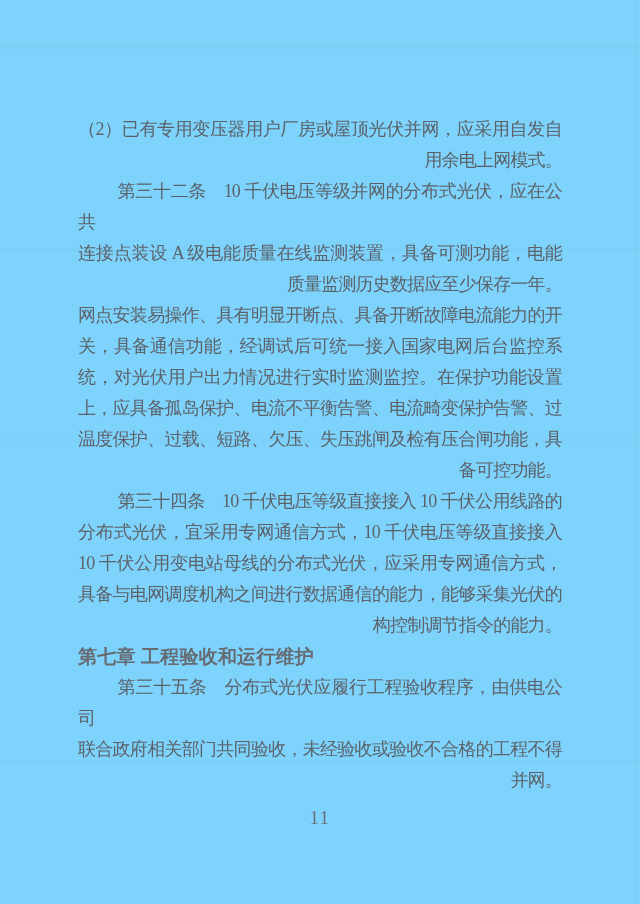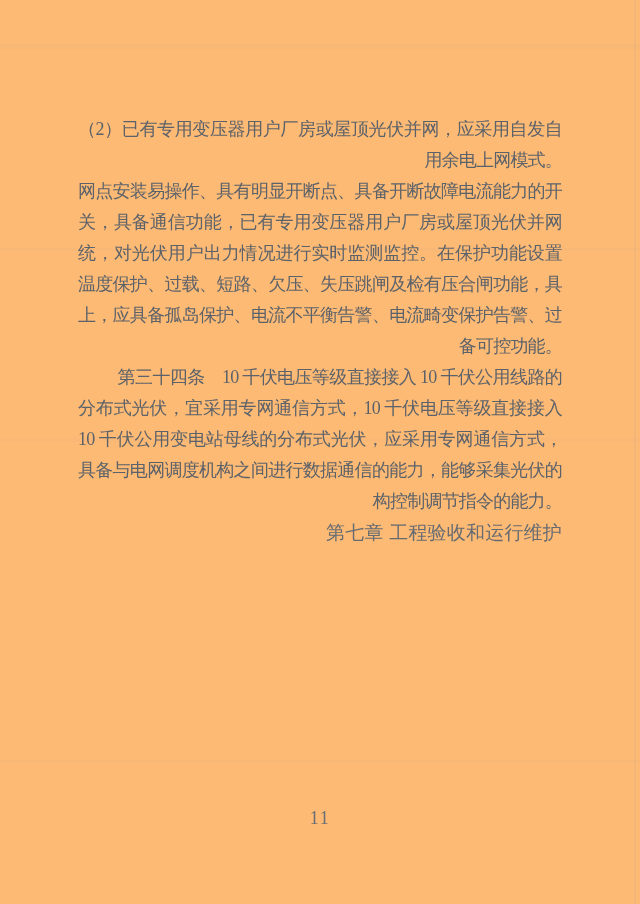--- a/index.html
+++ b/index.html
@@ -4,21 +4,21 @@
 <style>
   html, body {
     margin: 0;
     padding: 0;
     background: #e8e8e6;
   }
   .page {
     position: relative;
     width: 640px;
     height: 904px;
-    background: #fdba74;
+    background: #7dd3fc;
     overflow: hidden;
     font-family: "Liberation Serif", "DejaVu Serif", serif;
   }
   
   .streak {
     position: absolute;
     left: 0;
     width: 100%;
     pointer-events: none;
   }
@@ -54,23 +54,23 @@
   .ln.j {
     white-space: normal;
     text-align: justify;
     text-align-last: justify;
   }
   .ln.ind {
     text-indent: 2.2em;
   }
   .chapter {
     display: block;
-    text-align: right;
+    text-align: left;
     font-family: "Liberation Sans", "DejaVu Sans", sans-serif;
-    font-weight: 400;
+    font-weight: 700;
     font-size: 19px;
     line-height: 31px;
     letter-spacing: 0.2px;
     color: #666b72;
   }
   .page-number {
     position: absolute;
     left: 0;
     width: 100%;
     top: 808px;
@@ -91,38 +91,48 @@
   <div class="streak s4"></div>
   <div class="edge-line"></div>
 
   <div class="content">
 
     <div class="para">
       <span class="ln j">（2）已有专用变压器用户厂房或屋顶光伏并网，应采用自发自</span>
       <span class="ln">用余电上网模式。</span>
     </div>
 
+    <div class="para">
+      <span class="ln j ind">第三十二条　10 千伏电压等级并网的分布式光伏，应在公共</span>
+      <span class="ln j">连接点装设 A 级电能质量在线监测装置，具备可测功能，电能</span>
+      <span class="ln">质量监测历史数据应至少保存一年。</span>
+    </div>
 
     <div class="para">
       <span class="ln j">网点安装易操作、具有明显开断点、具备开断故障电流能力的开</span>
-      <span class="ln j">关，具备通信功能，已有专用变压器用户厂房或屋顶光伏并网</span>
+      <span class="ln j">关，具备通信功能，经调试后可统一接入国家电网后台监控系</span>
       <span class="ln j">统，对光伏用户出力情况进行实时监测监控。在保护功能设置</span>
+      <span class="ln j">上，应具备孤岛保护、电流不平衡告警、电流畸变保护告警、过</span>
       <span class="ln j">温度保护、过载、短路、欠压、失压跳闸及检有压合闸功能，具</span>
-      <span class="ln j">上，应具备孤岛保护、电流不平衡告警、电流畸变保护告警、过</span>
       <span class="ln">备可控功能。</span>
     </div>
 
     <div class="para">
       <span class="ln j ind">第三十四条　10 千伏电压等级直接接入 10 千伏公用线路的</span>
       <span class="ln j">分布式光伏，宜采用专网通信方式，10 千伏电压等级直接接入</span>
       <span class="ln j">10 千伏公用变电站母线的分布式光伏，应采用专网通信方式，</span>
       <span class="ln j">具备与电网调度机构之间进行数据通信的能力，能够采集光伏的</span>
       <span class="ln">构控制调节指令的能力。</span>
     </div>
 
     <div class="chapter">第七章 工程验收和运行维护</div>
 
+    <div class="para">
+      <span class="ln j ind">第三十五条　分布式光伏应履行工程验收程序，由供电公司</span>
+      <span class="ln j">联合政府相关部门共同验收，未经验收或验收不合格的工程不得</span>
+      <span class="ln">并网。</span>
+    </div>
 
   </div>
 
   <div class="page-number">11</div>
 
 </div>
 
 </body></html>

